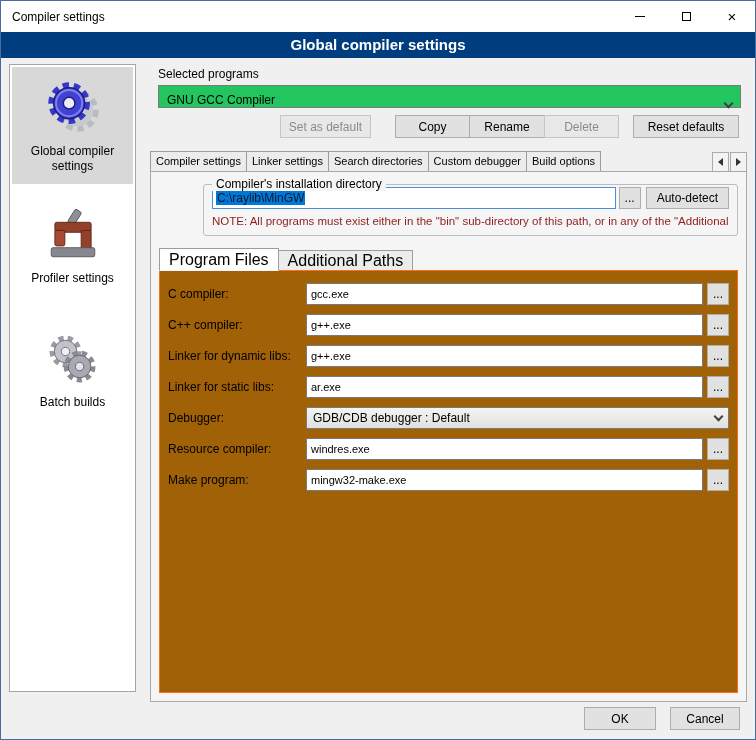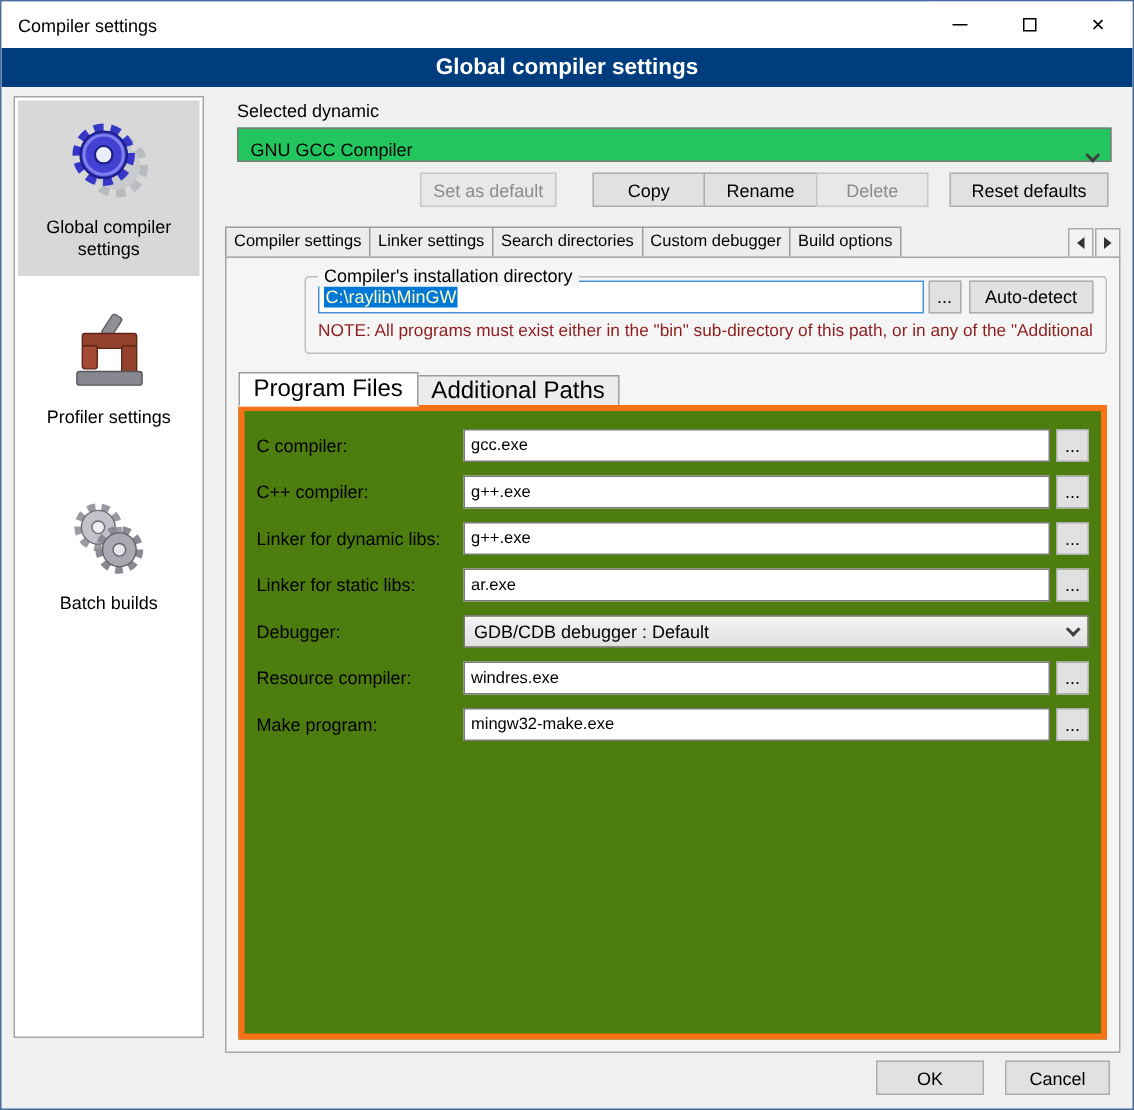--- a/index.html
+++ b/index.html
@@ -53,30 +53,30 @@
   .tri-left{width:0;height:0;border-top:4px solid transparent;border-bottom:4px solid transparent;border-right:5px solid #333;}
   .tri-right{width:0;height:0;border-top:4px solid transparent;border-bottom:4px solid transparent;border-left:5px solid #333;}
 
   .tabpanel{margin:-1px 2px 0 4px;border:1px solid #a8a8a8;background:#f5f5f5;height:531px;padding:8px;display:flex;flex-direction:column;position:relative;z-index:1;}
 
   
   .groupbox{position:relative;border:1px solid #bdbdbd;border-radius:3px;margin-top:4px;padding:2px 8px 8px;margin-left:44px;}
   .groupbox-title{position:absolute;top:-8px;left:8px;background:#f5f5f5;padding:0 4px;}
   .dir-row{display:flex;align-items:center;}
   .dir-input{flex:1;height:22px;border:1px solid #4a90d9;background:#fff;display:flex;align-items:center;padding:0 3px;overflow:hidden;white-space:nowrap;}
-  .seltext{background:#0078d7;color:#fef9c3;padding:0 1px;}
+  .seltext{background:#0078d7;color:#0f172a;padding:0 1px;}
   .browse-btn{flex:0 0 22px;width:22px;height:22px;margin-left:3px;}
   .autodetect-btn{flex:0 0 auto;height:22px;padding:0 10px;margin-left:5px;}
   .note{margin-top:6px;color:#8f1d1d;white-space:nowrap;overflow:hidden;font-size:11.5px;}
 
   
   .subtabbar{display:flex;align-items:flex-end;height:23px;margin-top:12px;}
   .subtab{flex:0 0 auto;height:21px;line-height:19px;padding:0 9px;background:#ececec;border:1px solid #9d9d9d;margin-right:-1px;white-space:nowrap;font-size:16px;cursor:default;}
   .subtab.active{height:23px;line-height:21px;background:#fff;border-bottom-color:#f8f8f8;position:relative;z-index:3;}
-  .subpanel{flex:1;margin-top:-1px;border:4px solid #f97316;background:#4d7c0f;padding:12px 8px;position:relative;z-index:1;}
+  .subpanel{flex:1;margin-top:-1px;border:1px solid #f97316;background:#a16207;padding:12px 8px;position:relative;z-index:1;}
 
   .frow{display:flex;align-items:center;margin-bottom:9px;}
   .flabel{flex:0 0 138px;white-space:nowrap;overflow:hidden;}
   .finput{flex:1;height:22px;border:1px solid #7a7a7a;background:#fff;font-family:inherit;font-size:11px;padding:0 4px;}
   .fbrowse{flex:0 0 22px;width:22px;height:22px;margin-left:4px;}
   .fcombo{flex:1;height:22px;border:1px solid #7a7a7a;background:linear-gradient(#f4f4f4,#e0e0e0);display:flex;align-items:center;padding:0 6px;}
 
   
   .footer-btns{position:absolute;right:15px;bottom:9px;display:flex;}
   .ok-btn{width:72px;height:23px;}
@@ -150,21 +150,21 @@
             <circle cx="39" cy="40" r="12" fill="#a9a9b1" stroke="#62626a"></circle>
             <circle cx="39" cy="40" r="4.5" fill="#e5e5e9" stroke="#62626a"></circle>
           </g>
         </svg>
       </span>
       <span class="side-label">Batch builds</span>
     </div>
   </div>
 
   <div class="main">
-    <div class="sel-label">Selected dynamic</div>
+    <div class="sel-label">Selected programs</div>
 
     <div class="combo">
       <span>GNU GCC Compiler</span>
       <span class="chev"></span>
     </div>
 
     <div class="btnrow">
       <button class="btn disabled b-setdef" disabled="">Set as default</button>
       <button class="btn b-copy">Copy</button>
       <button class="btn b-rename">Rename</button>

